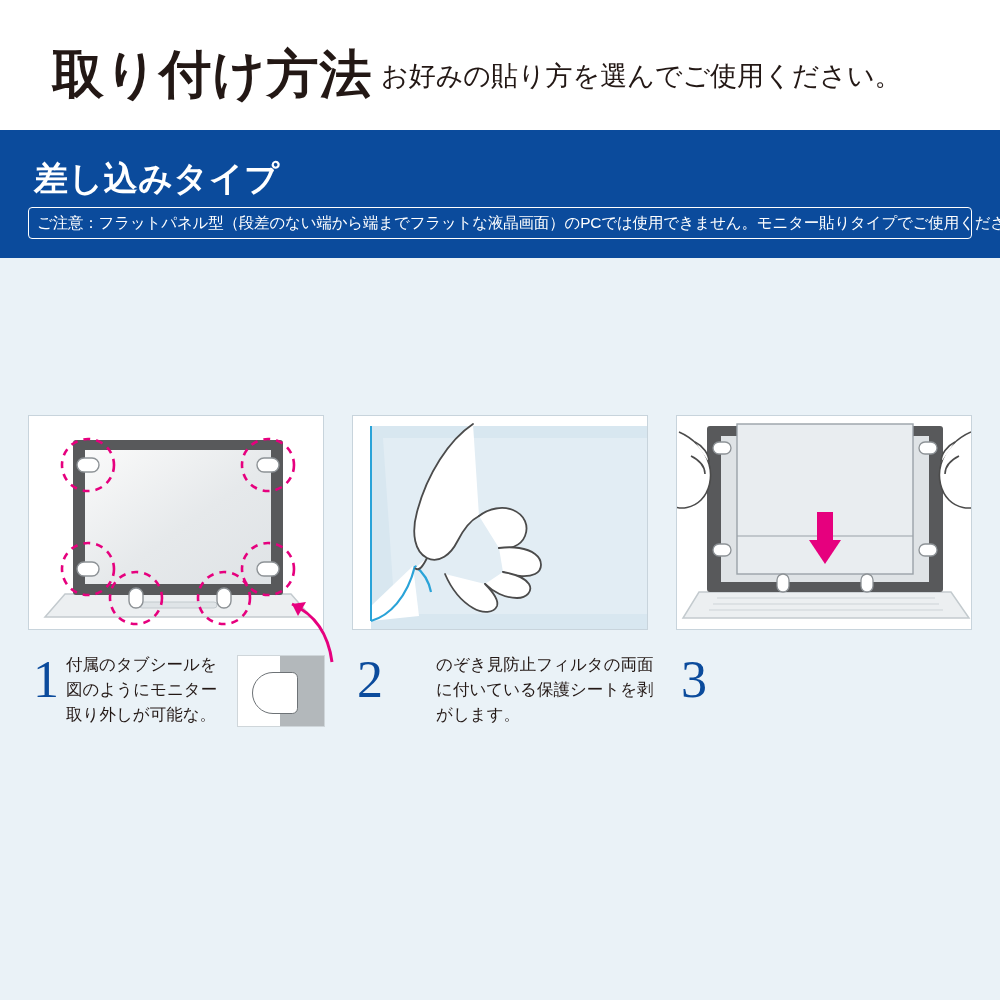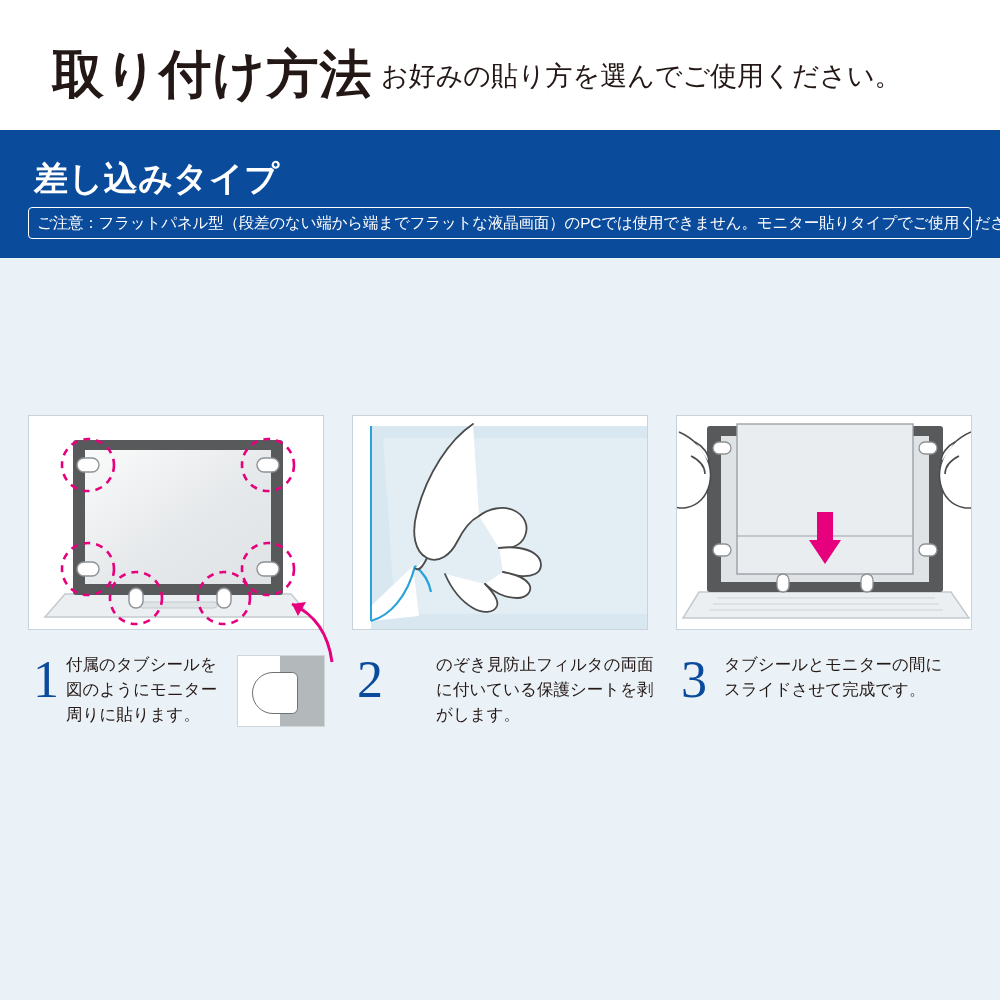--- a/index.html
+++ b/index.html
@@ -229,29 +229,27 @@
         <path d="M294 16 C280 22 268 34 264 48 C260 62 264 76 272 84 C280 92 292 94 300 90"></path>
         <path d="M278 26 C270 30 264 38 264 46"></path>
         <path d="M282 40 C274 44 268 50 268 58"></path>
       </g>
     </svg>
   </div>
 
   <div class="stepnum" style="left:33px;top:650px;">1</div>
   <div class="caption" style="left:66px;top:652px;width:170px;">付属のタブシールを
 図のようにモニター
-周りに貼ります。</div>
+取り外しが可能な。</div>
 
   <div class="seal-box">
     <div class="seal-half"></div>
     <div class="seal-oval"></div>
   </div>
 
   <div class="stepnum" style="left:357px;top:650px;">2</div>
   <div class="caption" style="left:400px;top:652px;width:250px;margin-left:36px;">のぞき見防止フィルタの両面
 に付いている保護シートを剥
 がします。</div>
 
   <div class="stepnum" style="left:681px;top:650px;">3</div>
-  <div class="caption" style="left:724px;top:652px;width:250px;">タブシールとモニターの間に
-スライドさせて完成です。</div>
 
 </div>
 
 </body></html>

